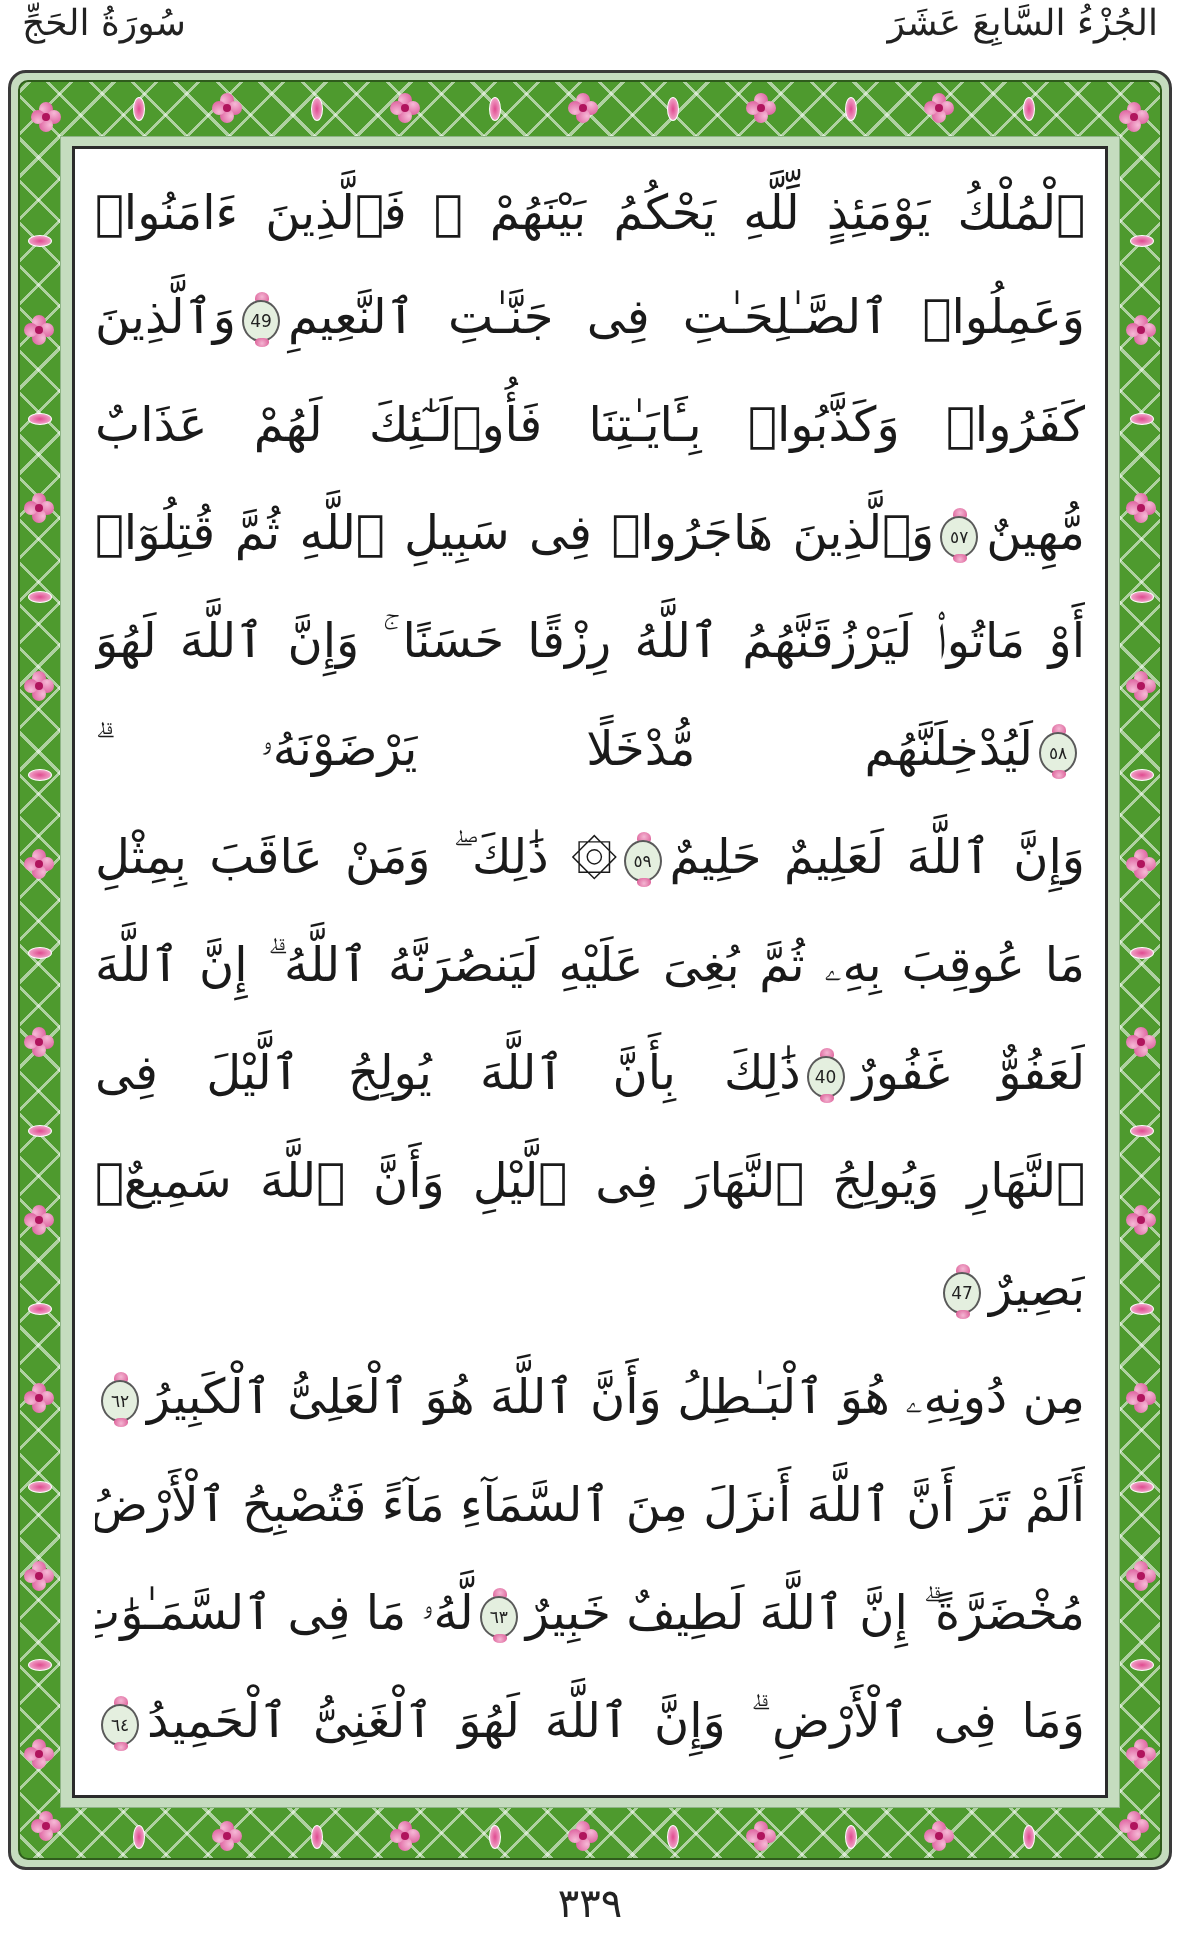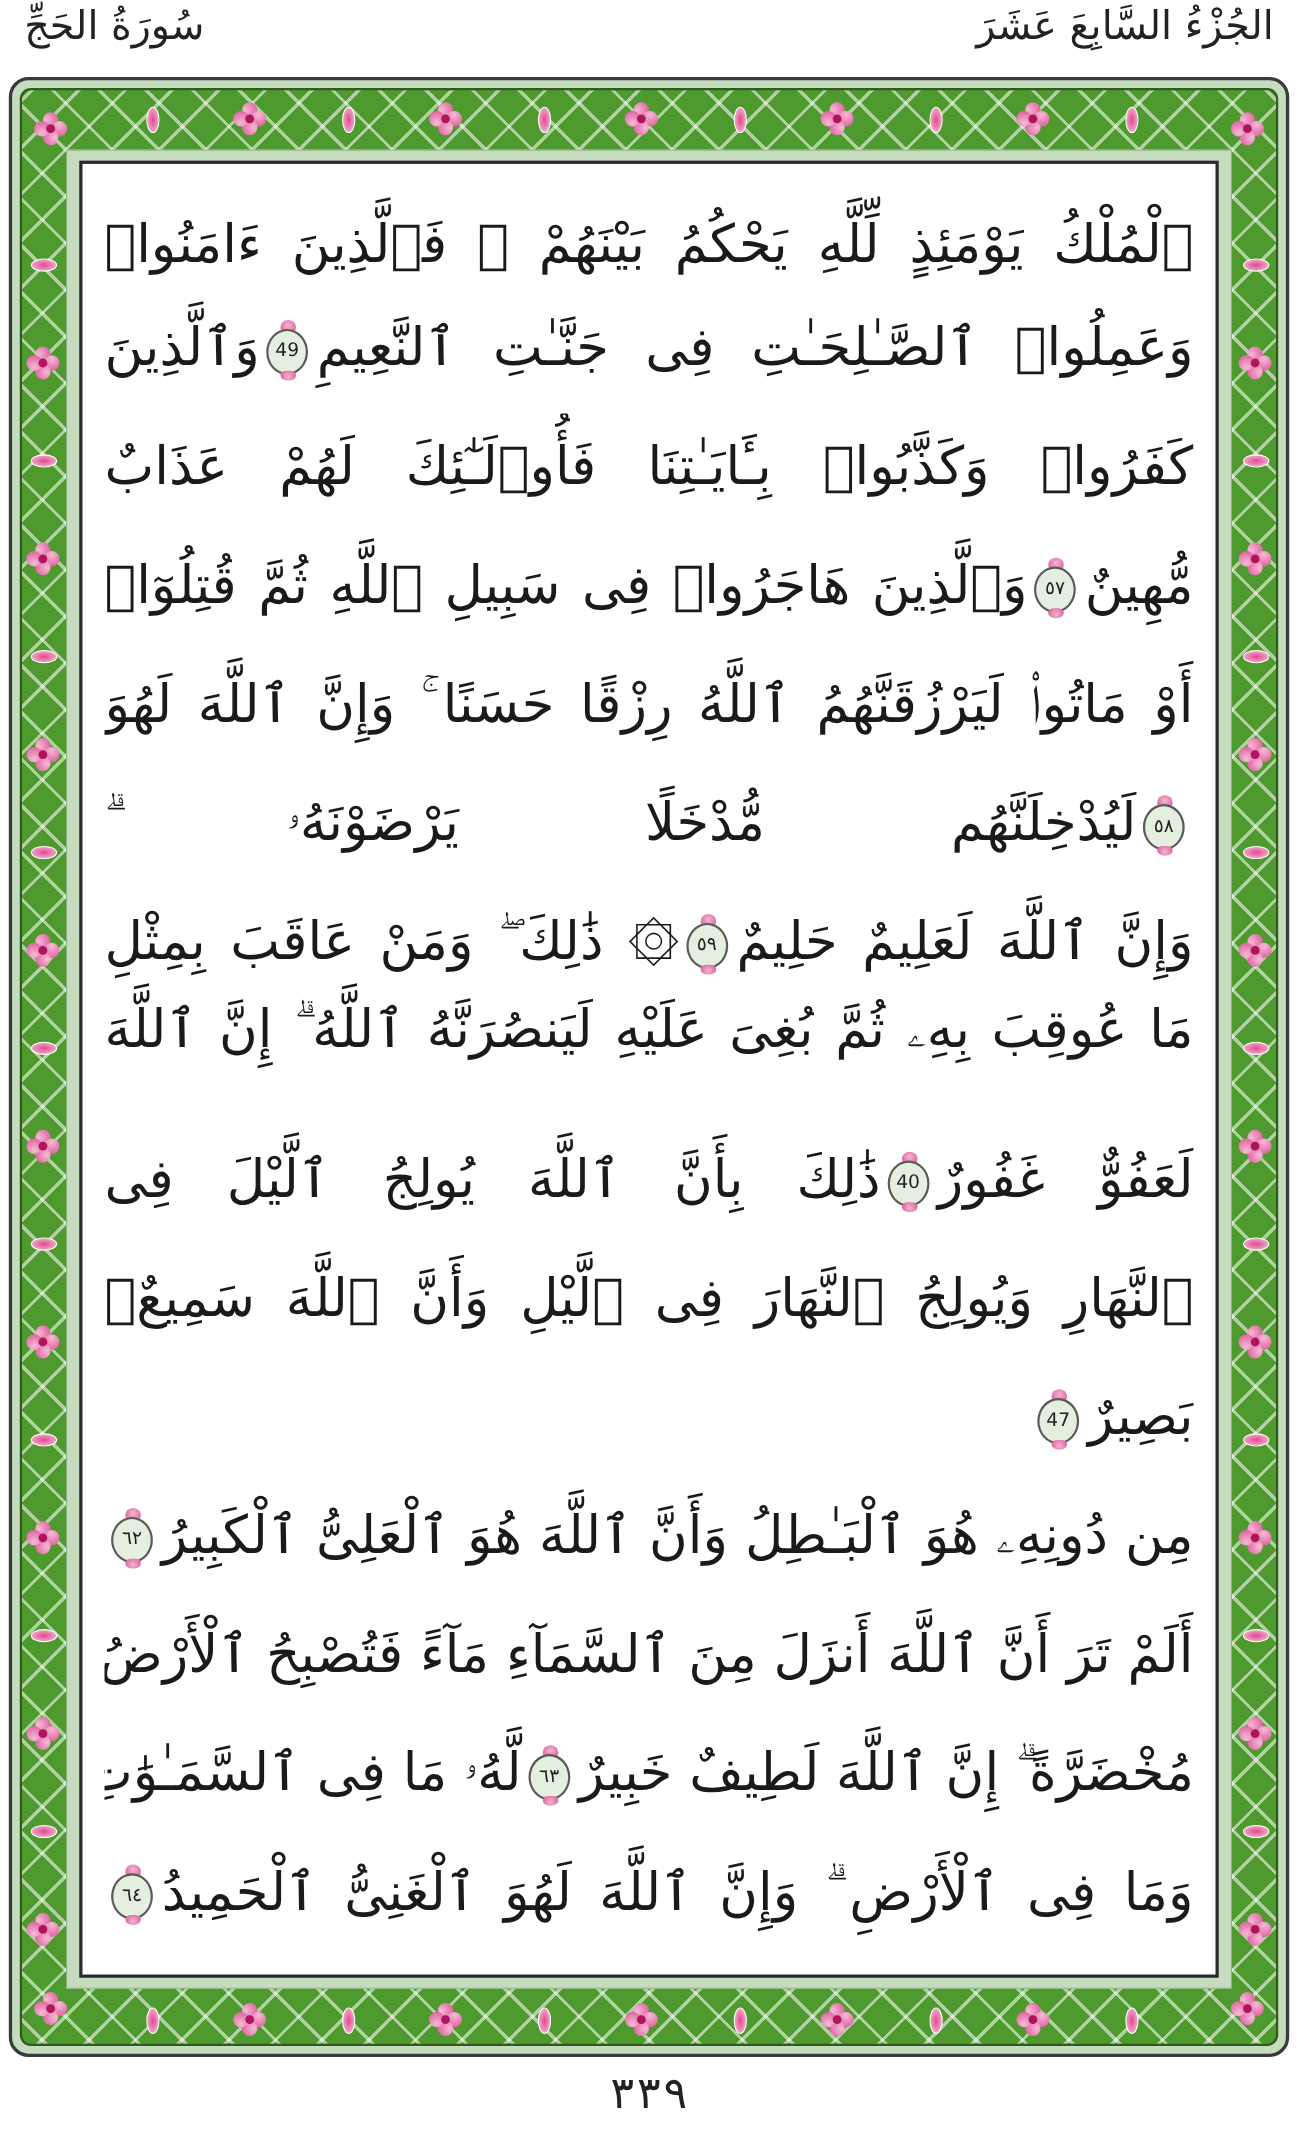--- a/index.html
+++ b/index.html
@@ -86,21 +86,21 @@
     .ayah-marker .top-bud {
       position: absolute; left: 13px; top: -2px; width: 14px; height: 12px; border-radius: 50% 50% 40% 40%;
       background: radial-gradient(circle at 50% 40%, #f4b6d3, #d8528f);
     }
     .ayah-marker .bottom-bud {
       position: absolute; left: 13px; top: 44px; width: 14px; height: 9px; border-radius: 40% 40% 50% 50%;
       background: radial-gradient(circle at 50% 60%, #f4b6d3, #d8528f);
     }
     .page-number {
       position: absolute; left: 0; width: 1180px; top: 1880px; text-align: center;
-      font-size: 40px; color: #222; font-family: Liberation Mono, monospace;
+      font-size: 40px; color: #222; font-family: Liberation Sans, sans-serif;
     }
   </style>
 </head>
 <body>
 
 <div class="header">
   <div class="surah">سُورَةُ الحَجِّ</div>
   <div class="juz">الجُزْءُ السَّابِعَ عَشَرَ</div>
 </div>
 
@@ -359,28 +359,28 @@
       <span class="petal p2"></span>
       <span class="petal p3"></span>
       <span class="petal p4"></span>
       <span class="center"></span>
     </div>
   </div>
 <div class="frame-light"></div>
 <div class="frame-inner"></div>
 
 <div class="text-area">
-  <div class="line" style="top:14px"><span>ٱلْمُلْكُ يَوْمَئِذٍ لِّلَّهِ يَحْكُمُ بَيْنَهُمْ ۚ فَٱلَّذِينَ ءَامَنُوا۟</span></div>
+  <div class="line" style="top:4px"><span>ٱلْمُلْكُ يَوْمَئِذٍ لِّلَّهِ يَحْكُمُ بَيْنَهُمْ ۚ فَٱلَّذِينَ ءَامَنُوا۟</span></div>
   <div class="line" style="top:108px"><span>وَعَمِلُوا۟ ٱلصَّـٰلِحَـٰتِ فِى جَنَّـٰتِ ٱلنَّعِيمِ</span><span class="ayah-marker"><span class="top-bud"></span><span class="ring">49</span><span class="bottom-bud"></span></span><span>وَٱلَّذِينَ</span></div>
   <div class="line" style="top:216px"><span>كَفَرُوا۟ وَكَذَّبُوا۟ بِـَٔايَـٰتِنَا فَأُو۟لَـٰٓئِكَ لَهُمْ عَذَابٌ</span></div>
   <div class="line" style="top:324px"><span>مُّهِينٌ</span><span class="ayah-marker"><span class="top-bud"></span><span class="ring">٥٧</span><span class="bottom-bud"></span></span><span>وَٱلَّذِينَ هَاجَرُوا۟ فِى سَبِيلِ ٱللَّهِ ثُمَّ قُتِلُوٓا۟</span></div>
   <div class="line" style="top:432px"><span>أَوْ مَاتُوا۟ لَيَرْزُقَنَّهُمُ ٱللَّهُ رِزْقًا حَسَنًا ۚ وَإِنَّ ٱللَّهَ لَهُوَ</span></div>
   <div class="line" style="top:540px"><span class="ayah-marker"><span class="top-bud"></span><span class="ring">٥٨</span><span class="bottom-bud"></span></span><span>لَيُدْخِلَنَّهُم مُّدْخَلًا يَرْضَوْنَهُۥ ۗ</span></div>
   <div class="line" style="top:648px"><span>وَإِنَّ ٱللَّهَ لَعَلِيمٌ حَلِيمٌ</span><span class="ayah-marker"><span class="top-bud"></span><span class="ring">٥٩</span><span class="bottom-bud"></span></span><span>۞ ذَٰلِكَ ۖ وَمَنْ عَاقَبَ بِمِثْلِ</span></div>
-  <div class="line" style="top:728px"><span>مَا عُوقِبَ بِهِۦ ثُمَّ بُغِىَ عَلَيْهِ لَيَنصُرَنَّهُ ٱللَّهُ ۗ إِنَّ ٱللَّهَ</span></div>
+  <div class="line" style="top:756px"><span>مَا عُوقِبَ بِهِۦ ثُمَّ بُغِىَ عَلَيْهِ لَيَنصُرَنَّهُ ٱللَّهُ ۗ إِنَّ ٱللَّهَ</span></div>
   <div class="line" style="top:864px"><span>لَعَفُوٌّ غَفُورٌ</span><span class="ayah-marker"><span class="top-bud"></span><span class="ring">40</span><span class="bottom-bud"></span></span><span>ذَٰلِكَ بِأَنَّ ٱللَّهَ يُولِجُ ٱلَّيْلَ فِى</span></div>
   <div class="line" style="top:972px"><span>ٱلنَّهَارِ وَيُولِجُ ٱلنَّهَارَ فِى ٱلَّيْلِ وَأَنَّ ٱللَّهَ سَمِيعٌۢ</span></div>
   <div class="line" style="top:1080px"><span>بَصِيرٌ</span><span class="ayah-marker"><span class="top-bud"></span><span class="ring">47</span><span class="bottom-bud"></span></span></div>
   <div class="line" style="top:1188px"><span>مِن دُونِهِۦ هُوَ ٱلْبَـٰطِلُ وَأَنَّ ٱللَّهَ هُوَ ٱلْعَلِىُّ ٱلْكَبِيرُ</span><span class="ayah-marker"><span class="top-bud"></span><span class="ring">٦٢</span><span class="bottom-bud"></span></span><span></span></div>
   <div class="line" style="top:1296px"><span>أَلَمْ تَرَ أَنَّ ٱللَّهَ أَنزَلَ مِنَ ٱلسَّمَآءِ مَآءً فَتُصْبِحُ ٱلْأَرْضُ</span></div>
   <div class="line" style="top:1404px"><span>مُخْضَرَّةً ۗ إِنَّ ٱللَّهَ لَطِيفٌ خَبِيرٌ</span><span class="ayah-marker"><span class="top-bud"></span><span class="ring">٦٣</span><span class="bottom-bud"></span></span><span>لَّهُۥ مَا فِى ٱلسَّمَـٰوَٰتِ</span></div>
   <div class="line" style="top:1512px"><span>وَمَا فِى ٱلْأَرْضِ ۗ وَإِنَّ ٱللَّهَ لَهُوَ ٱلْغَنِىُّ ٱلْحَمِيدُ</span><span class="ayah-marker"><span class="top-bud"></span><span class="ring">٦٤</span><span class="bottom-bud"></span></span><span></span></div>
 </div>
 
 <div class="page-number">٣٣٩</div>

